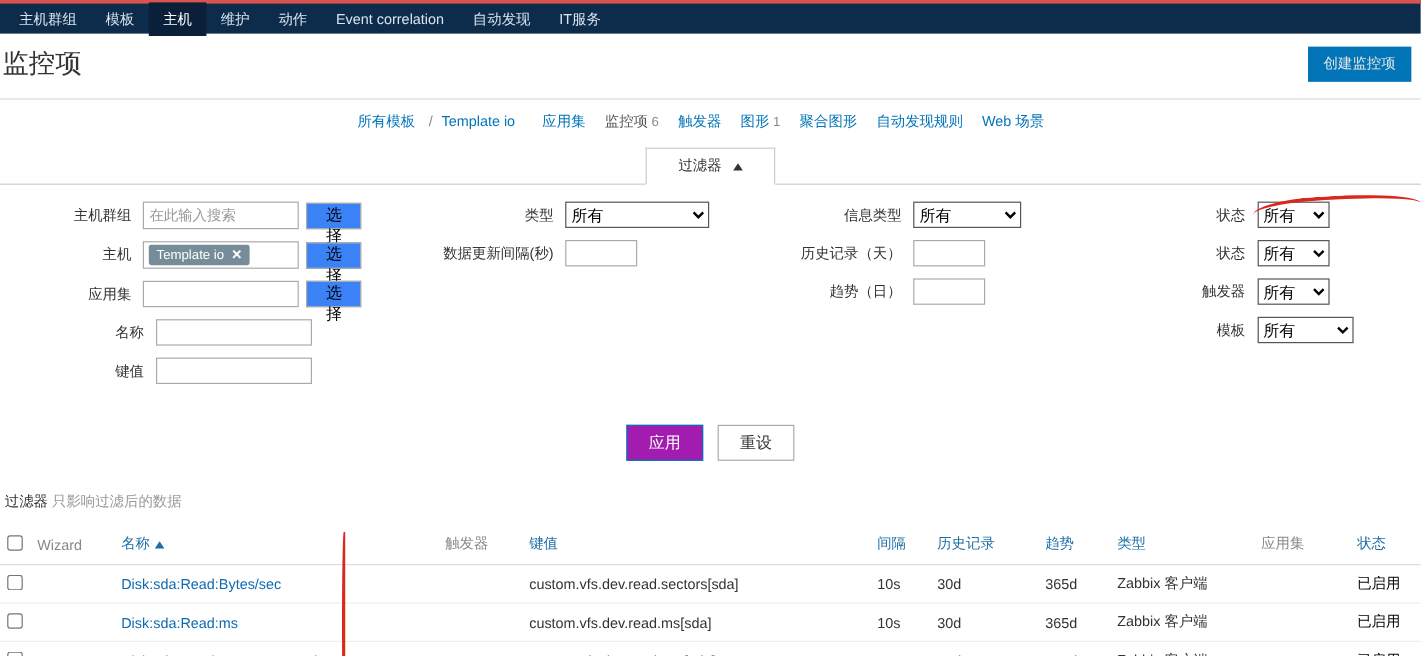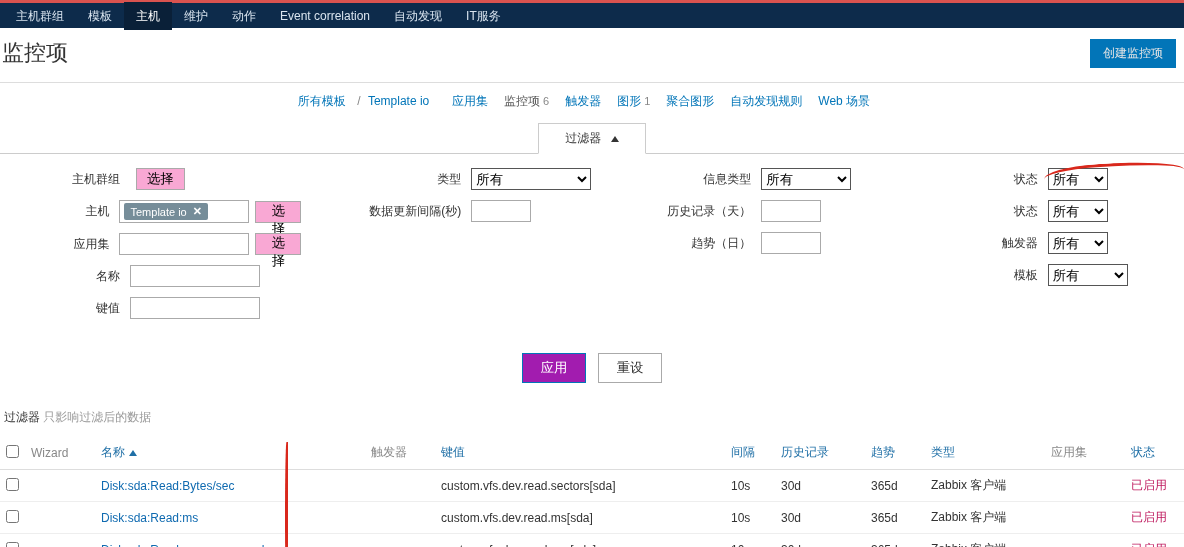--- a/index.html
+++ b/index.html
@@ -24,40 +24,40 @@
 .tri-up { display:inline-block; width:0; height:0; border-left:4px solid transparent; border-right:4px solid transparent; border-bottom:6px solid #333; margin-left:6px; vertical-align:middle; }
 
 .filter-form { padding: 14px 20px 8px 20px; }
 .filter-row { display: flex; gap: 60px; margin-bottom: 10px; }
 .filter-col { flex: 1; }
 .frow { display: flex; align-items: center; margin-bottom: 10px; }
 .frow label { width: 110px; text-align: right; padding-right: 10px; color: #333; }
 .frow input[type=text] { height: 22px; border: 1px solid #aaa; padding: 0 4px; width: 130px; }
 .frow select { height: 22px; border: 1px solid #555; width: 120px; background:#fff; }
 .frow select.narrow { width: 60px; }
-.frow .sel-btn { height: 22px; border: 1px solid #aaa; background: #f9a8d4; padding: 0 10px; margin-left: 6px; cursor: pointer; }
+.frow .sel-btn { height: 22px; border: 1px solid #aaa; background: #3b82f6; padding: 0 10px; margin-left: 6px; cursor: pointer; }
 .tag { display:inline-flex; align-items:center; background:#768d99; color:#fff; padding:2px 6px; border-radius:2px; font-size:11px; }
 .tag .x { margin-left:6px; font-weight:bold; cursor:pointer; }
 .tag-wrap { border:1px solid #aaa; padding:2px 4px; min-width:130px; min-height:22px; display:flex; align-items:center; }
 .ph { color:#999; }
 
 .filter-actions { text-align:center; padding: 14px 0; }
 .btn-apply { background:#a21caf; color:#fff; border:1px solid #0275b8; padding:5px 18px; cursor:pointer; }
 .btn-reset { background:#fff; color:#333; border:1px solid #aaa; padding:5px 18px; margin-left:8px; cursor:pointer; }
 
 .hint { padding: 4px 8px 10px 4px; font-size:12px; }
 .hint .muted { color:#999; }
 
 table.data { width:100%; border-collapse: collapse; }
 table.data th { text-align:left; font-weight:normal; color:#1f6fa6; padding:8px 6px; border-bottom:1px solid #ddd; font-size:12px; }
 table.data th.muted { color:#888; }
 table.data td { padding:7px 6px; border-bottom:1px solid #eee; font-size:12px; color:#333; }
 table.data td a.link { color:#0f6ab0; }
 .sort-ind { display:inline-block; width:0;height:0;border-left:4px solid transparent;border-right:4px solid transparent;border-bottom:6px solid #1f6fa6;margin-left:4px;vertical-align:middle; }
-.status-en { color:#be185d; }
+.status-en { color:#000000; }
 input[type=checkbox] { width:13px; height:13px; }
 
 
 .red-arc-top { position:absolute; right:0; top:80px; width:140px; height:18px; border-top:3px solid #d9281c; border-radius: 60% 100% 0 0 / 100% 100% 0 0; transform: rotate(-4deg); pointer-events:none; }
 .red-stroke { position:absolute; pointer-events:none; border-left:3px solid #d9281c; height:150px; border-radius: 50% 0 0 50% / 50% 0 0 50%; }
 </style>
 </head>
 <body>
 
 <div class="top-nav" id="top-nav">
@@ -90,20 +90,23 @@
     <span>过滤器</span>
     <span class="tri-up"></span>
   </span>
 </div>
 
 <div class="filter-form">
   <div class="filter-row">
     <div class="filter-col">
       <div class="frow">
         <label>主机群组</label>
+        <div class="tag-wrap">
+            <span class="ph">在此输入搜索</span>
+          </div>
         <button class="sel-btn">选择</button>
       </div>
       <div class="frow">
         <label>主机</label>
         <div class="tag-wrap">
           <span class="tag">
               <span>Template io</span>
               <span class="x">✕</span>
             </span>
         </div>

